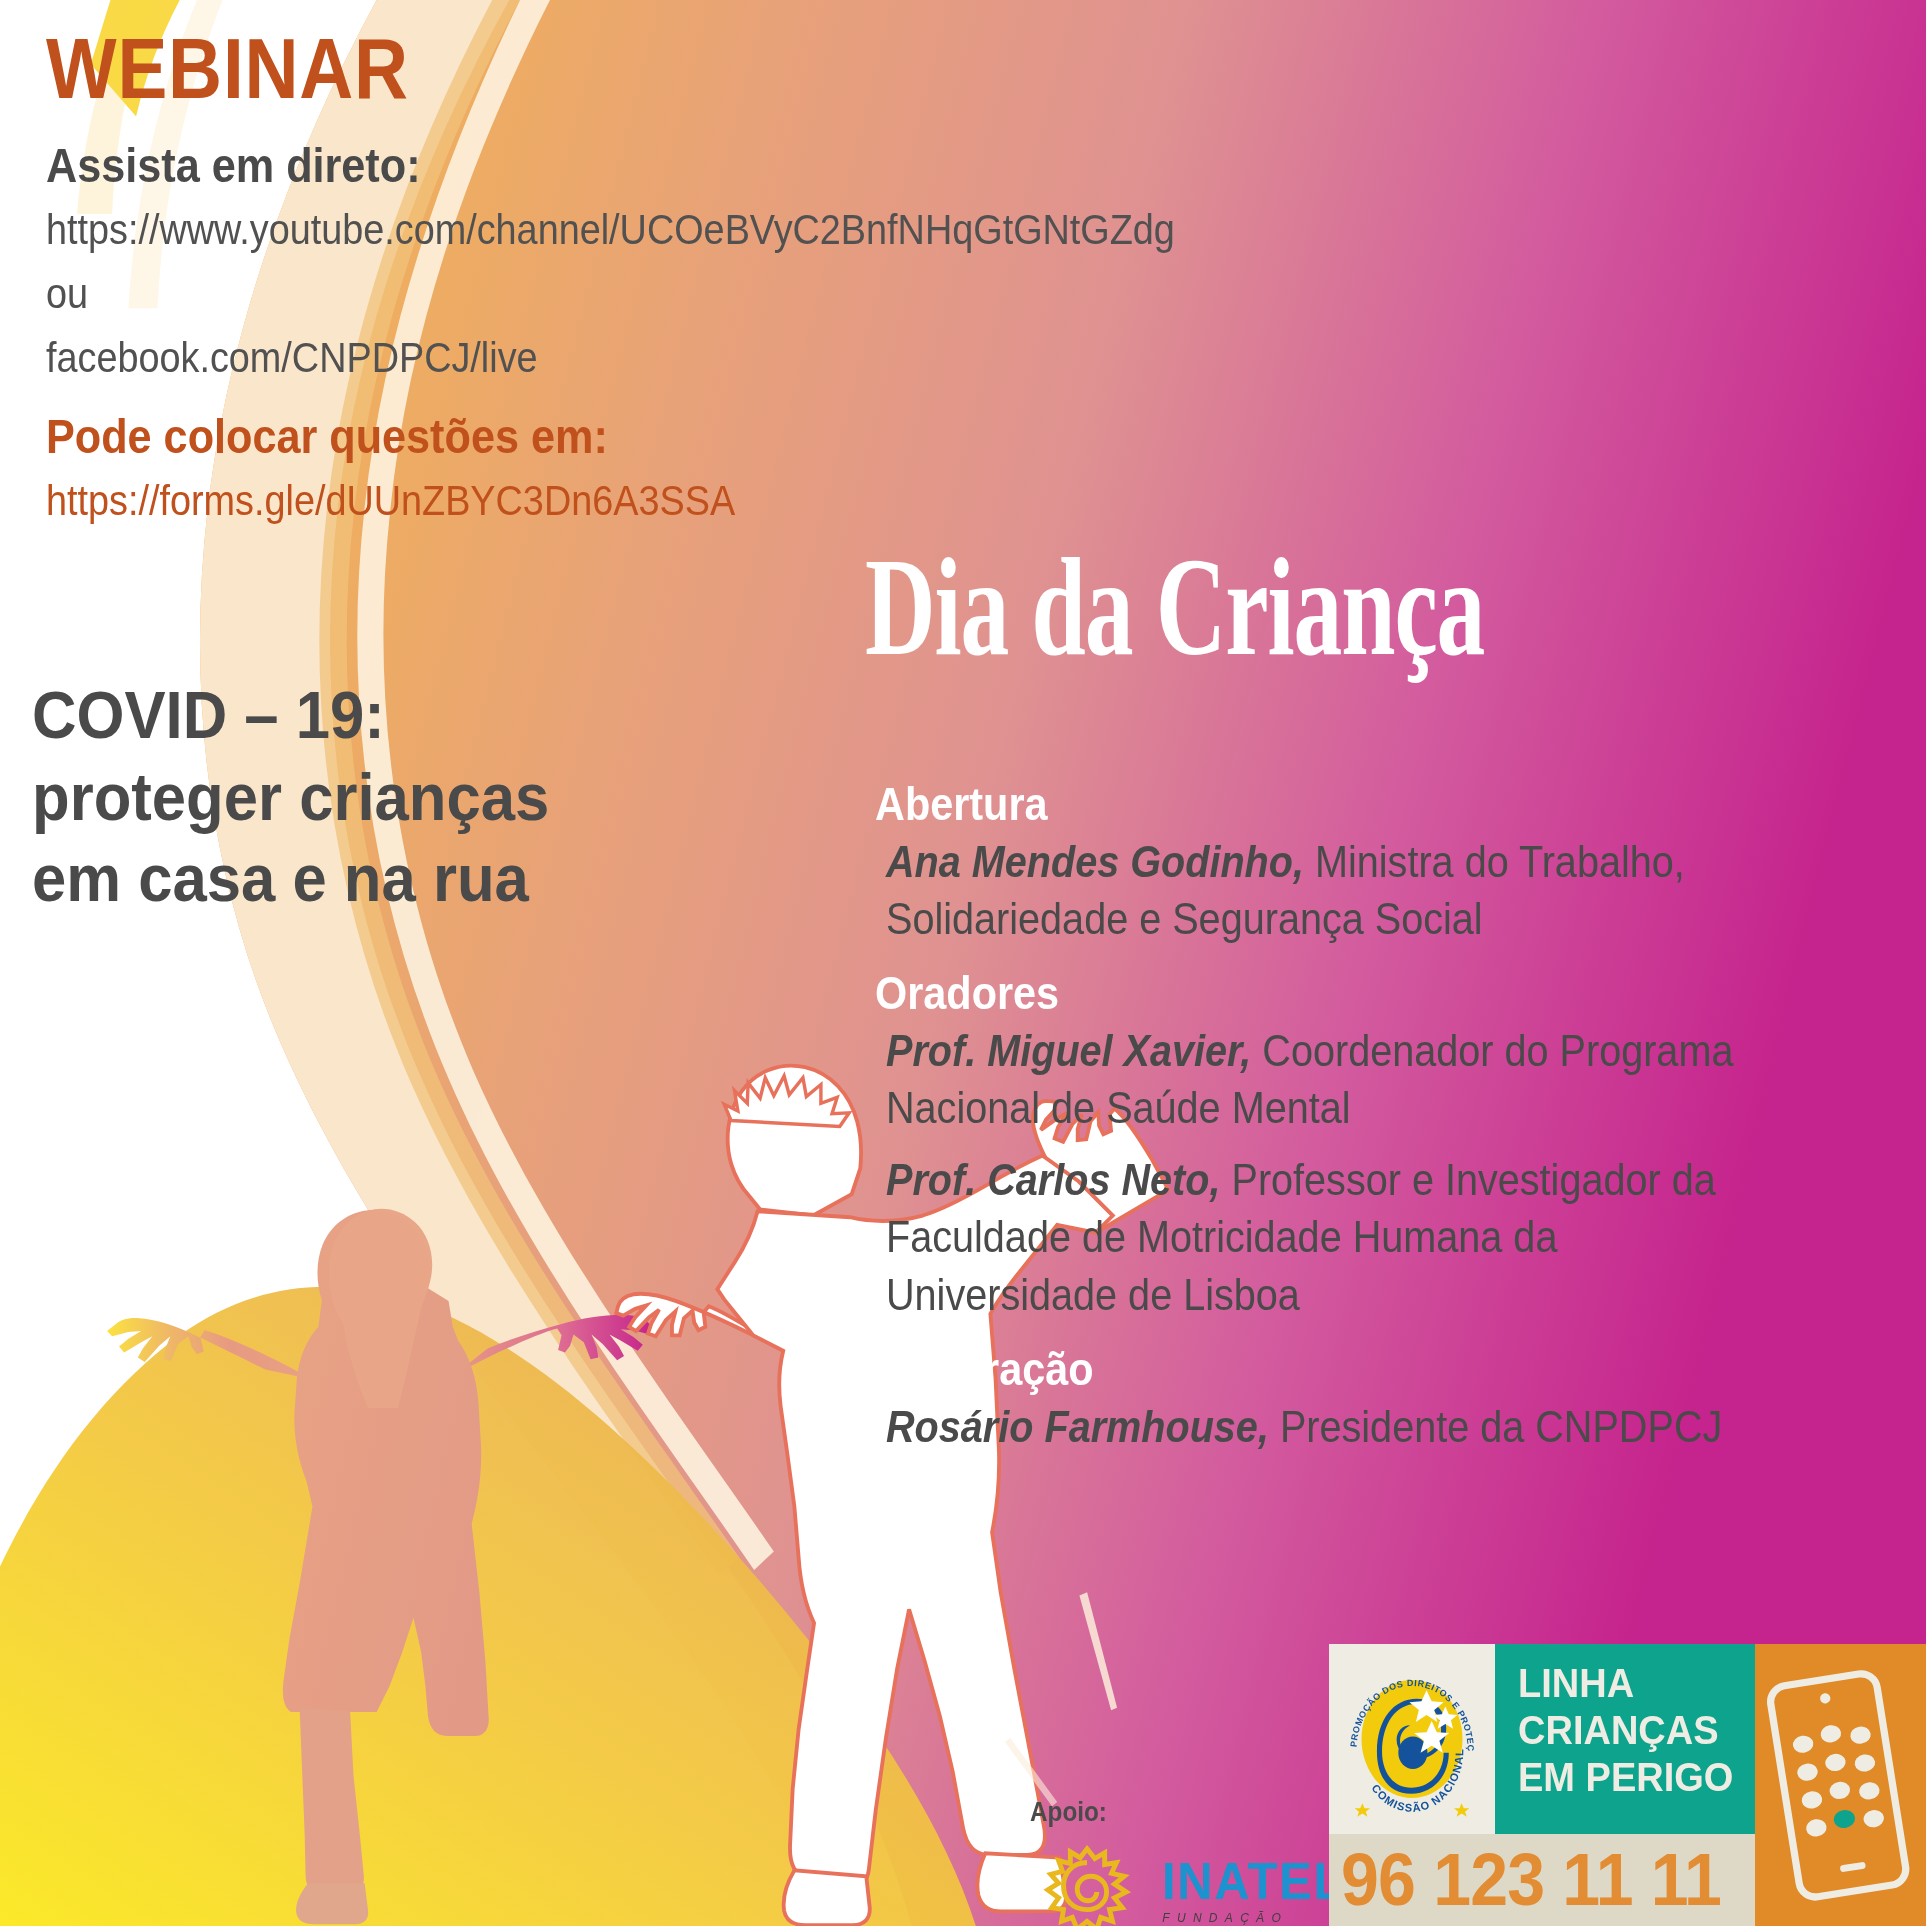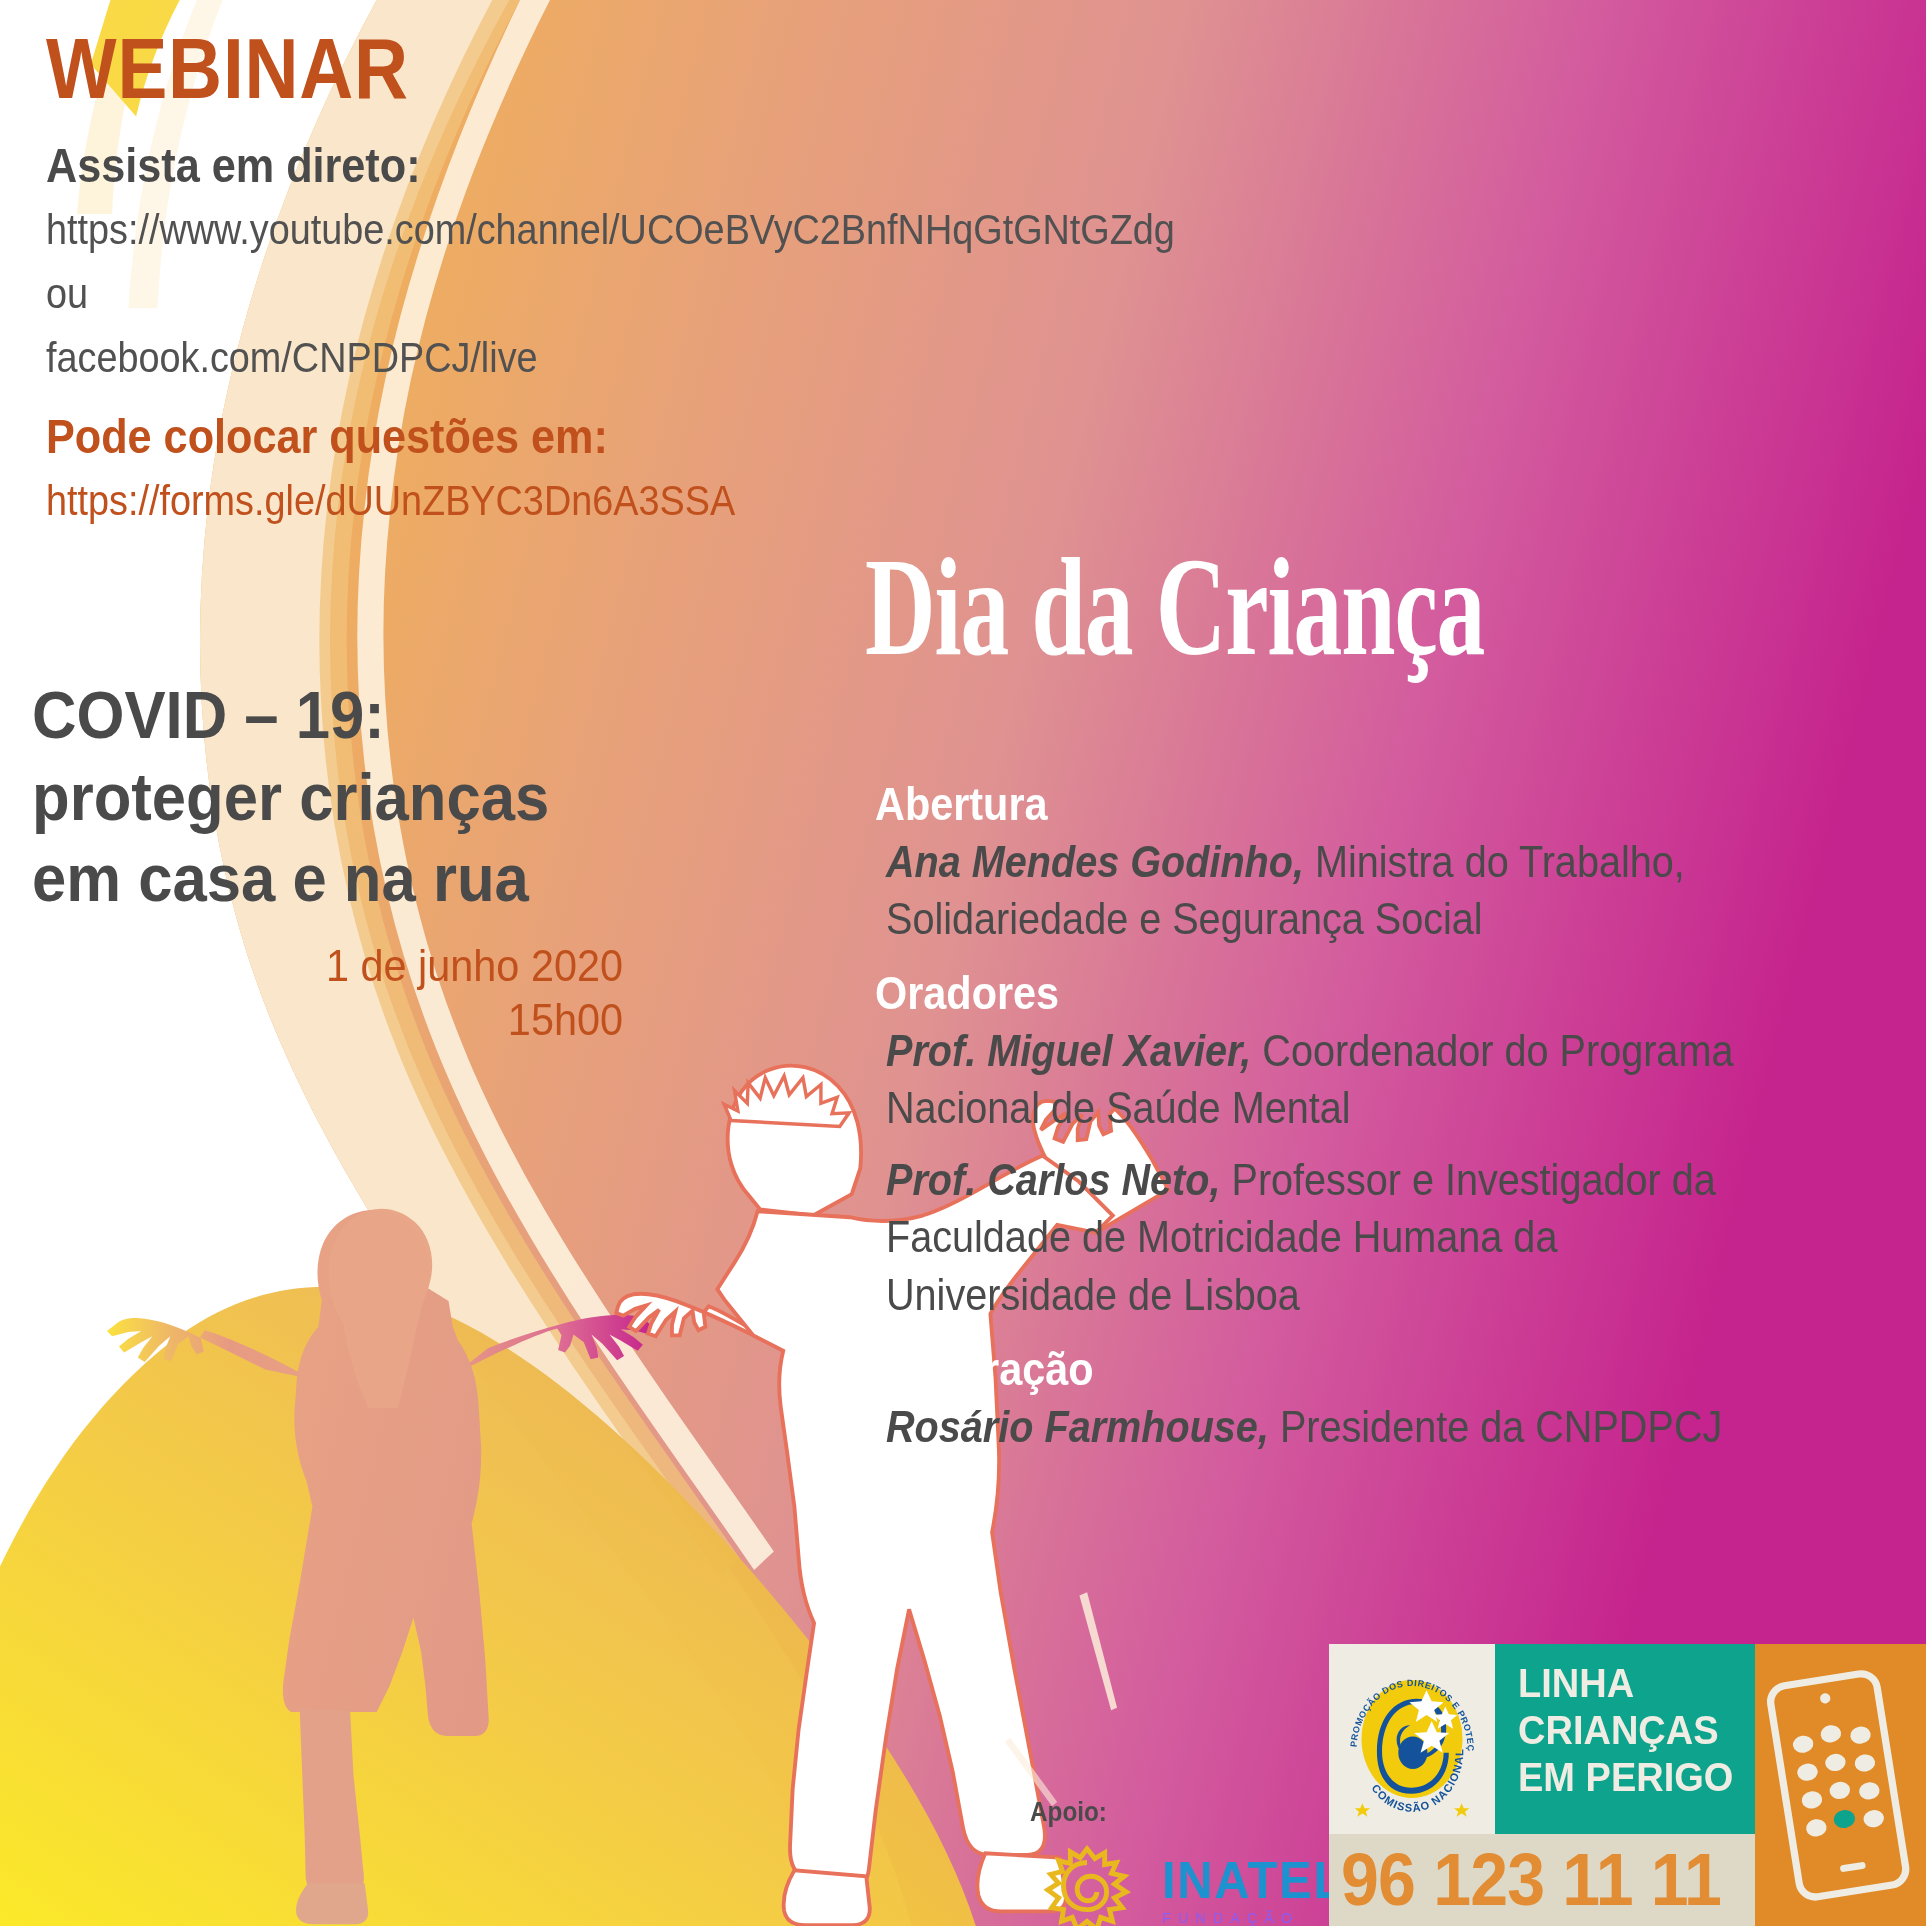--- a/index.html
+++ b/index.html
@@ -113,21 +113,21 @@
     font-size:27px;font-weight:bold;color:#4a4a4a;
     transform:scaleX(0.9);transform-origin:left center;
   }
   .inatel{position:absolute;left:1038px;top:1841px;display:flex;align-items:center;gap:10.3px;}
   .inatel-words{display:flex;flex-direction:column;line-height:1;margin-left:16px;}
   .inatel-name{
     font-size:51px;font-weight:bold;color:#1C92CE;letter-spacing:1.7px;
     transform:scaleX(0.96);transform-origin:left center;
   }
   .inatel-sub{
-    font-size:14px;color:#8b5cf6;letter-spacing:7.3px;margin-top:5.1px;
+    font-size:12px;color:#404040;letter-spacing:7.3px;margin-top:5.1px;font-style:italic;
   }
 
   
   #linha{position:absolute;left:1329px;top:1644px;width:597px;height:282px;}
   .lb-logo{position:absolute;left:0;top:0;width:166px;height:190px;background:#EFEDE3;}
   .lb-teal{position:absolute;left:166px;top:0;width:260px;height:190px;background:#0DA38C;}
   .lb-sand{position:absolute;left:0;top:190px;width:426px;height:92px;background:#DED9C6;}
   .lb-orange{position:absolute;left:426px;top:0;width:171px;height:282px;background:#E08A28;}
   .linha-txt{
     position:absolute;left:189px;top:19px;
@@ -383,24 +383,20 @@
       <div class="url">ou</div>
       <div class="url">facebook.com/CNPDPCJ/live</div>
       <div class="lbl-bold orange">Pode colocar questões em:</div>
       <div class="url orange">https://forms.gle/dUUnZBYC3Dn6A3SSA</div>
     </div>
 
     <div class="covid-block">
       <div class="covid-line">COVID – 19:</div>
       <div class="covid-line">proteger crianças</div>
       <div class="covid-line">em casa e na rua</div>
-      <div class="date-wrap">
-        <div class="date-line">1 de junho 2020</div>
-        <div class="date-line">15h00</div>
-      </div>
     </div>
 
     <div class="big-title">Dia da Criança</div>
 
     <div class="program">
       <div class="sec-head">Abertura</div>
       <div class="entry"><span class="nm">Ana Mendes Godinho,</span><span> Ministra do Trabalho, Solidariedade e Segurança Social</span></div>
 
       <div class="sec-head gap">Oradores</div>
       <div class="entry"><span class="nm">Prof. Miguel Xavier,</span><span> Coordenador do Programa Nacional de Saúde Mental</span></div>

